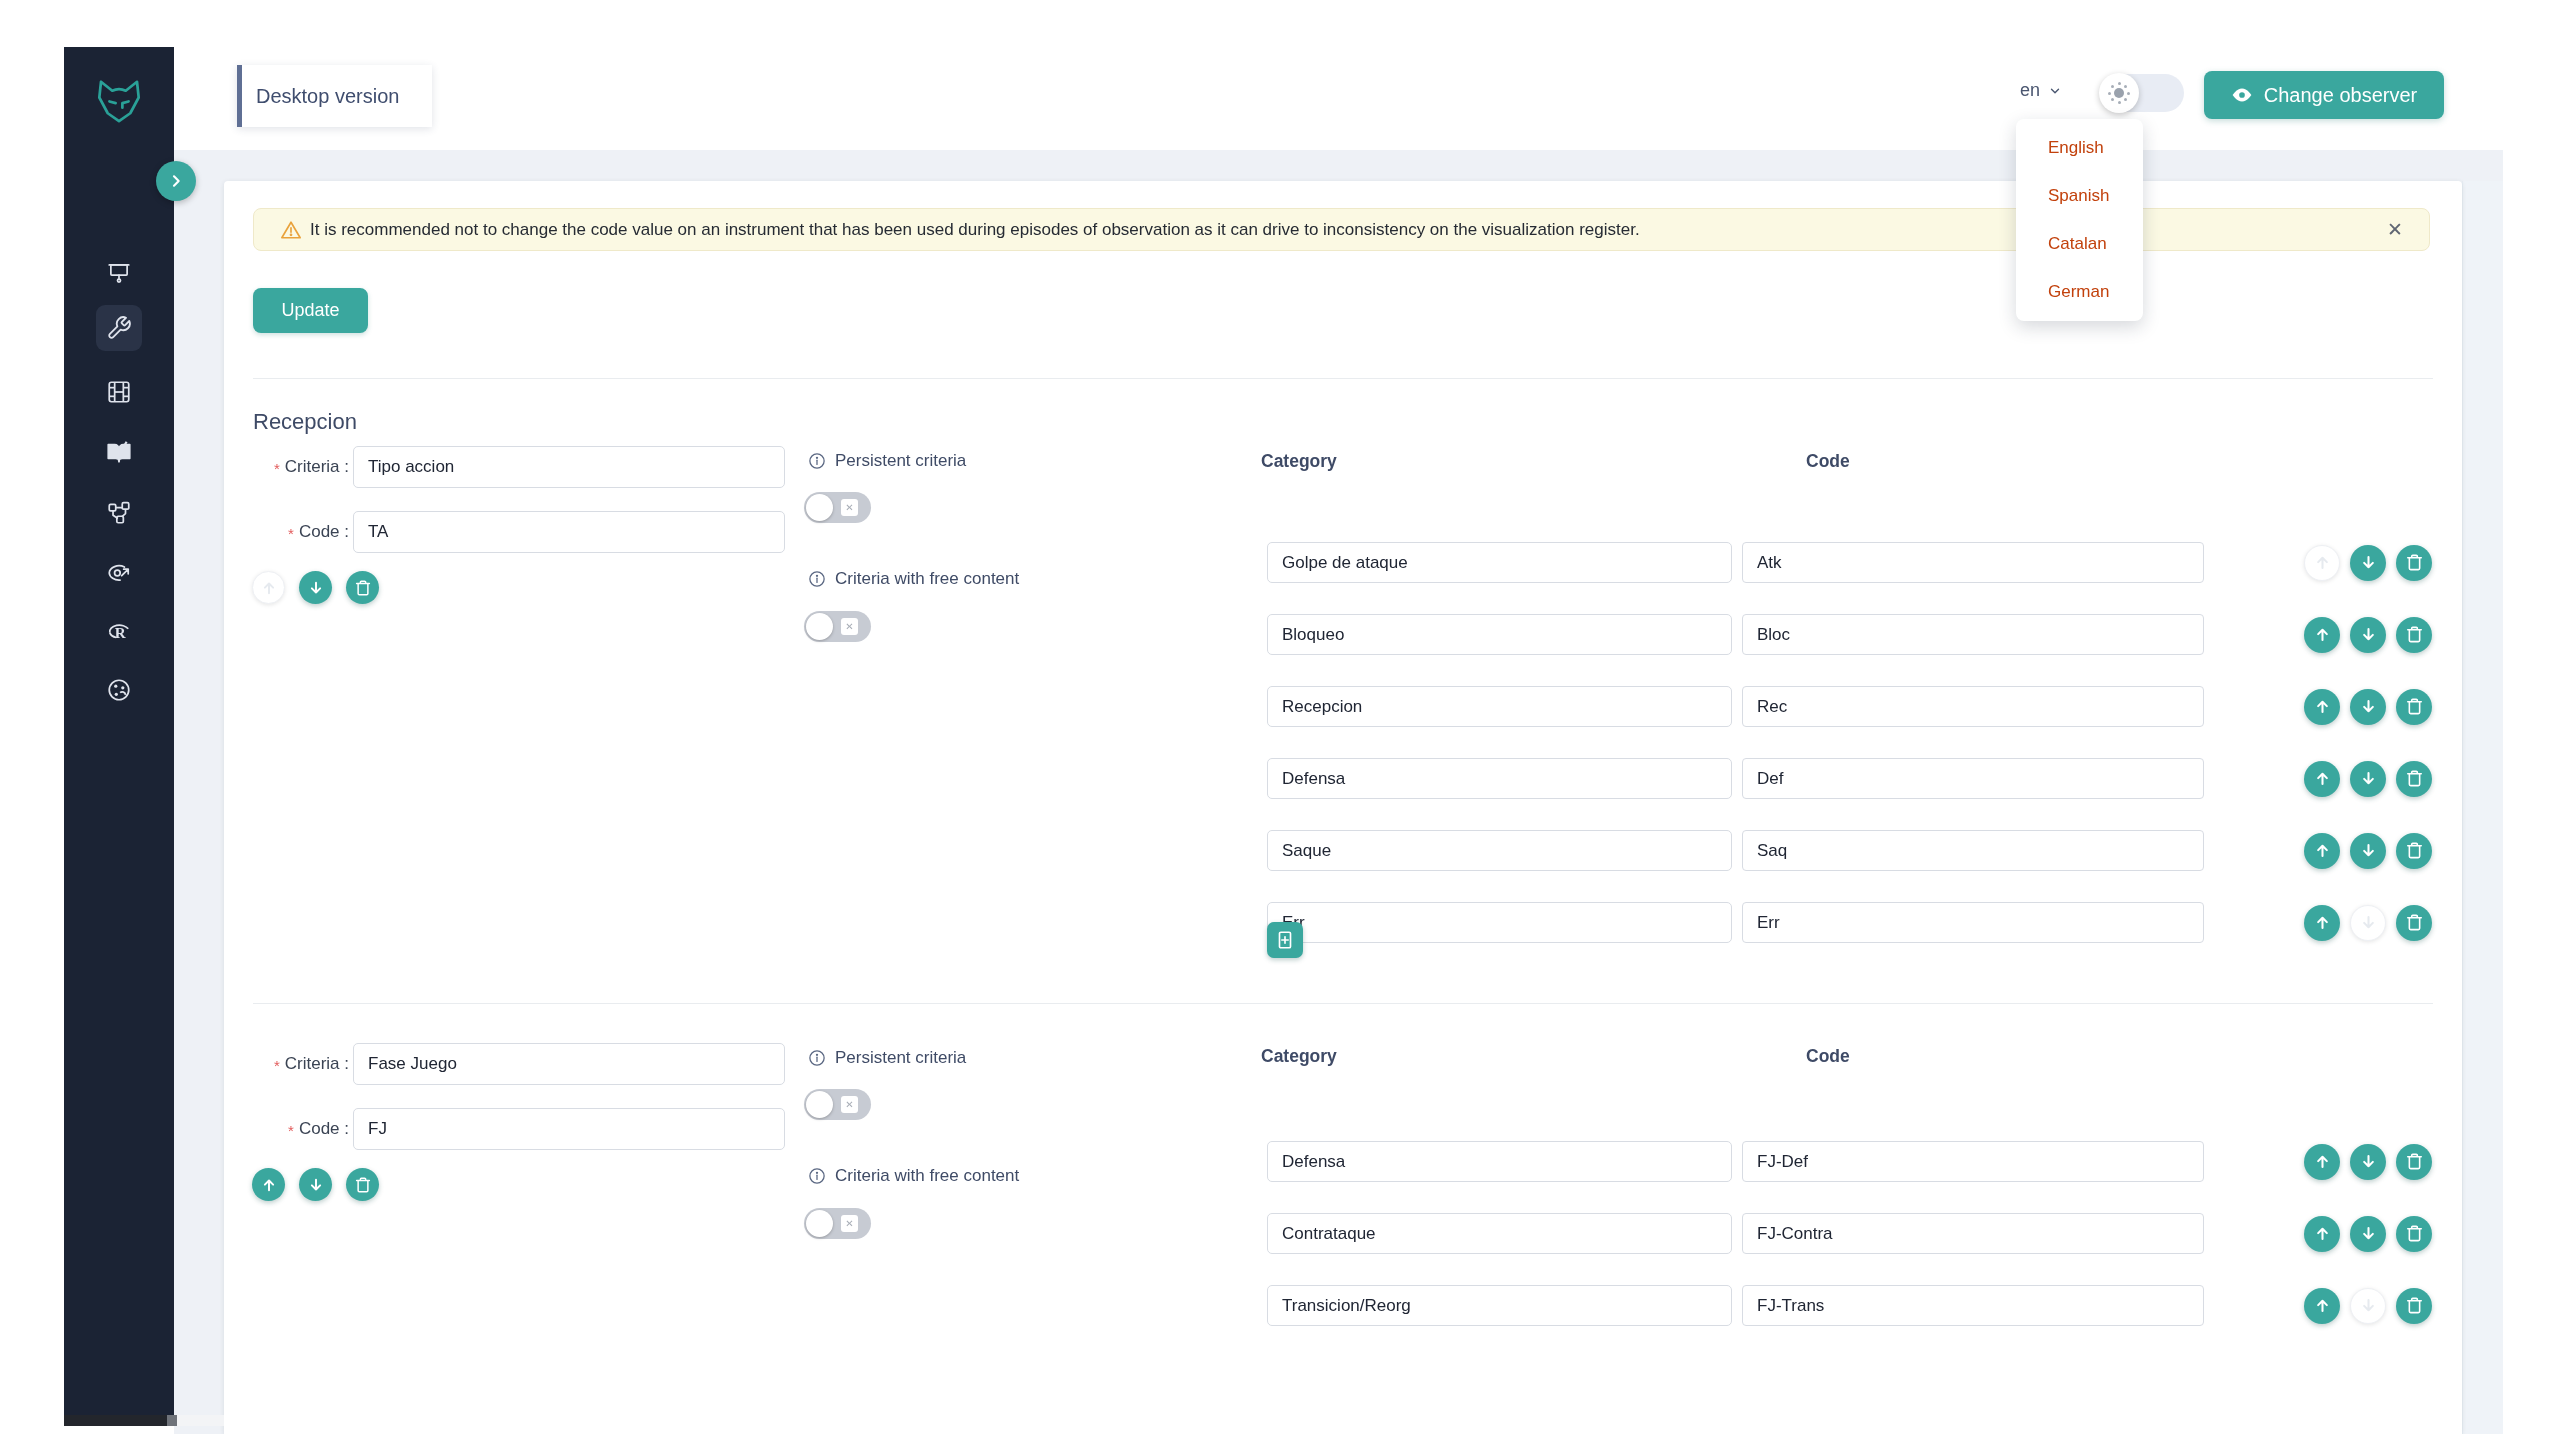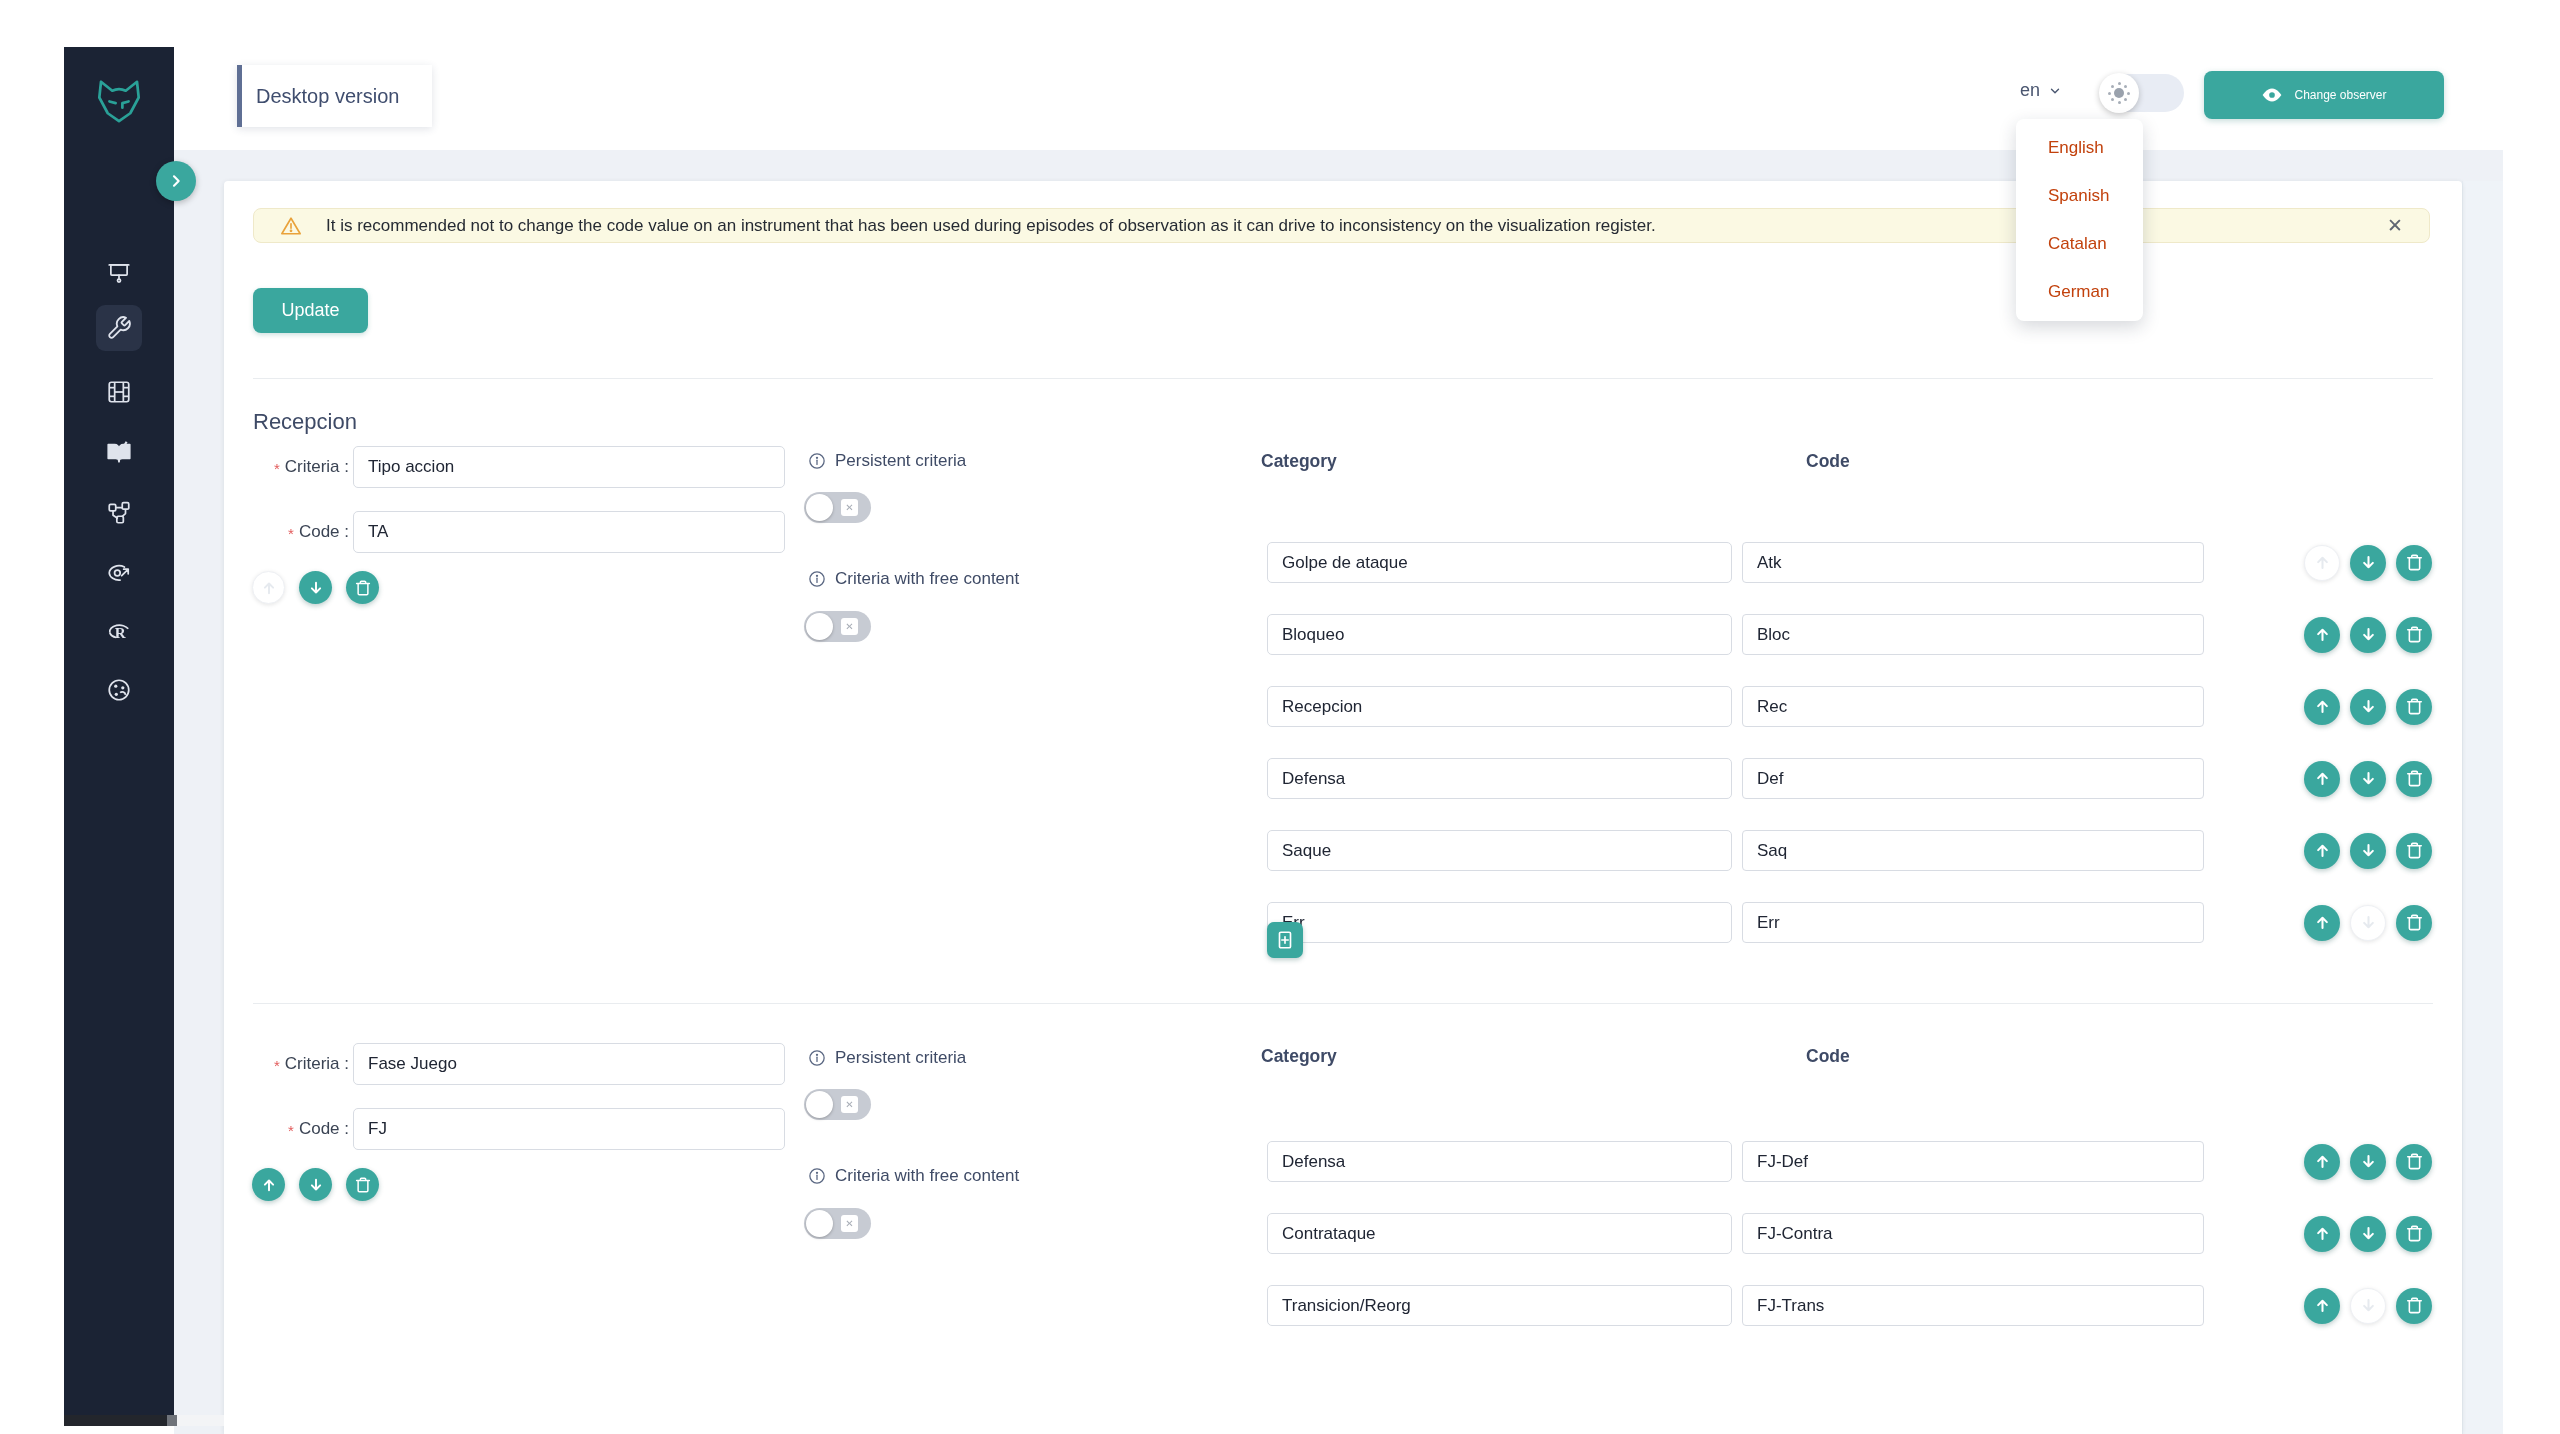--- a/index.html
+++ b/index.html
@@ -31,36 +31,36 @@
     font-size:18px; color:#4a5670; cursor:pointer; }
   .theme-toggle { left:2100px; top:74px; width:84px; height:38px; border-radius:19px;
     background:#e8ecf4; cursor:pointer; }
   .tknob { position:absolute; left:-1px; top:-1px; width:40px; height:40px; border-radius:50%;
     background:#ffffff; box-shadow:0 2px 6px rgba(0,0,0,.22);
     display:flex; align-items:center; justify-content:center; }
   .sun { position:relative; width:22px; height:22px; }
   .sun .core { position:absolute; left:6px; top:6px; width:10px; height:10px; border-radius:50%; background:#9aa2ad; }
   .sun .dot { position:absolute; width:3px; height:3px; border-radius:50%; background:#a7aeb8; }
   .btn-observer { left:2204px; top:71px; width:240px; height:48px; border-radius:8px;
-    background:#3aa79e; color:#fff; font-size:12px; border:none; display:flex;
+    background:#3aa79e; color:#fff; font-size:20px; border:none; display:flex;
     align-items:center; justify-content:center; gap:11px; cursor:pointer;
     box-shadow:0 2px 6px rgba(30,120,110,.25); }
 
   
   .dropdown { left:2016px; top:119px; width:127px; background:#fff; border-radius:8px;
     box-shadow:0 6px 18px rgba(25,39,60,.18); z-index:20; padding:5px 0; }
   .dropdown .item { height:48px; display:flex; align-items:center; padding-left:32px;
     font-size:17px; color:#c2410c; cursor:pointer; }
 
   
   .card { left:224px; top:181px; width:2238px; height:1253px; background:#fff;
     border-radius:4px 4px 0 0; box-shadow:0 1px 5px rgba(31,45,61,.10); z-index:2; }
-  .banner { position:absolute; left:29px; top:27px; width:2177px; height:35px;
+  .banner { position:absolute; left:29px; top:27px; width:2177px; height:43px;
     background:#fbf9e3; border:1px solid #efe9c9; border-radius:8px;
-    display:flex; align-items:center; padding:0 26px; gap:24px; }
+    display:flex; align-items:center; padding:0 26px; gap:8px; }
   .banner-text { font-size:17px; color:#262b33; flex:1; }
   .banner-close { font-size:19px; color:#5f6672; cursor:pointer; line-height:1; }
   .btn-update { position:absolute; left:29px; top:107px; width:115px; height:45px;
     border:none; border-radius:8px; background:#3aa79e; color:#fff; font-size:18px;
     cursor:pointer; box-shadow:0 2px 5px rgba(30,120,110,.22); }
   .divider { position:absolute; left:29px; width:2180px; height:1px; background:#e9ecef; }
   .h-criterios { position:absolute; left:29px; top:228px; font-size:22px; color:#3e4a66; }
 
   .block { position:absolute; left:0; width:2238px; }
   .form-label { position:absolute; left:29px; width:96px; font-size:17px; color:#3b4454;

